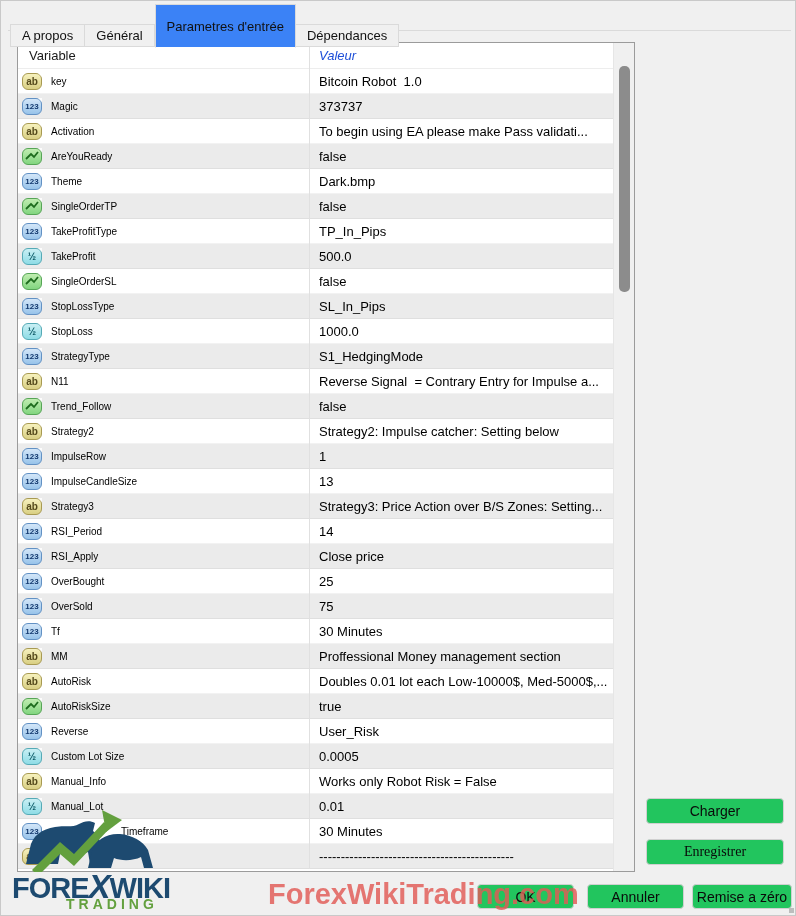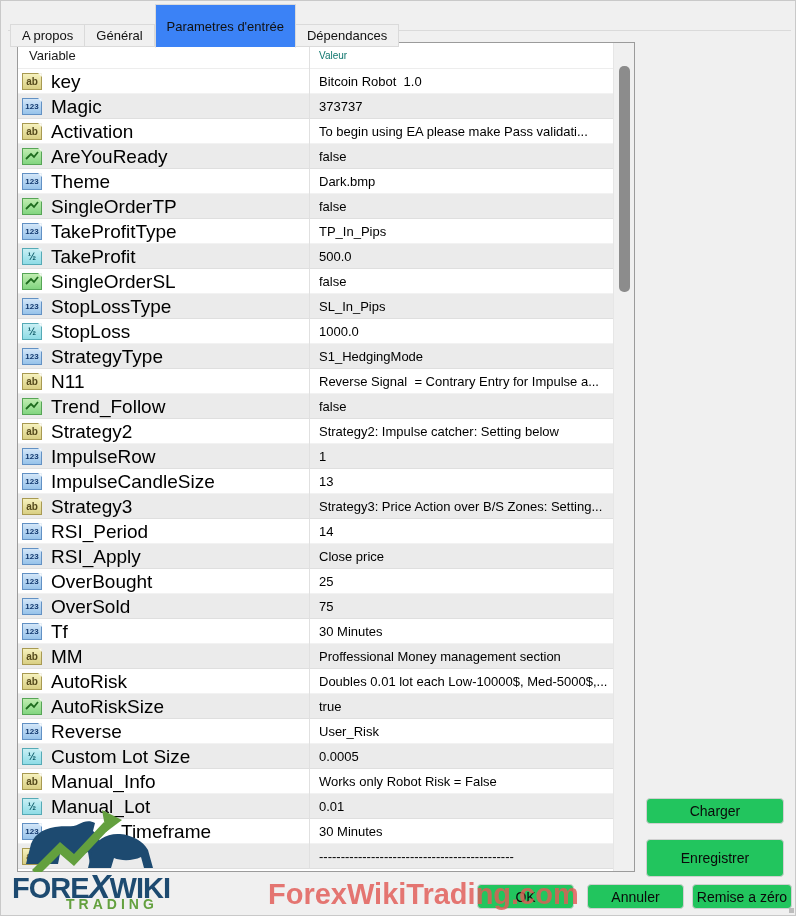--- a/index.html
+++ b/index.html
@@ -25,48 +25,48 @@
     border-bottom:1px solid #ffffff; margin-bottom:-1px; position:relative; z-index:3;text-align:center;
   }
   
   .table-wrap {
     position:absolute; left:17px; top:42px; width:618px; height:830px;
     background:#ffffff; border:1px solid #9b9b9b;
   }
   .grid { position:absolute; left:0; top:0; right:21px; bottom:0; overflow:hidden; background:#fff; }
   .header-row { height:26px; display:flex; background:#fff; box-shadow: inset 0 -1px 0 #ededed; }
   .hcell-var { width:292px; padding-left:11px; line-height:25px; font-size:13px; color:#1a1a1a; border-right:1px solid #e0e0e0; }
-  .hcell-val { flex:1; padding-left:9px; line-height:25px; font-size:10px; color:#0f766e; }
+  .hcell-val { flex:1; padding-left:9px; line-height:25px; font-size:13px; color:#1d4ed8;font-style:italic; }
   .row { height:25px; display:flex; align-items:stretch; background:#fff; box-shadow: inset 0 -1px 0 rgba(0,0,0,0.05); }
   .row.gray { background:#ebebeb; }
   .cell-var { width:292px; display:flex; align-items:center; padding-left:4px; border-right:1px solid #e0e0e0; overflow:hidden; }
   .cell-val { flex:1; display:flex; align-items:center; padding-left:9px; font-size:13px; color:#000; white-space:pre; overflow:hidden; }
-  .lab { font-size:19px; color:#000; white-space:nowrap; }
+  .lab { font-size:10px; color:#000; white-space:nowrap; }
   .type-icon {
     width:20px; height:17px; min-width:20px; margin-right:9px; position:relative;
     display:flex; align-items:center; justify-content:center;
-    font-weight:bold; border-radius:0;
+    font-weight:bold; border-radius:6px;
   }
   .type-icon::after { content:''; position:absolute; top:-1px; right:-1px;
     border-left:4px solid transparent; border-top:4px solid rgba(255,255,255,0.85); }
   .icon-string  { background:linear-gradient(#f6f1bd,#d9cf83); border:1px solid #a89a52; color:#554a1c; font-size:10px; }
   .icon-integer { background:linear-gradient(#d3e6f8,#97c3ea); border:1px solid #6291c4; color:#12386e; font-size:8px; letter-spacing:0; }
   .icon-double  { background:linear-gradient(#c9eff4,#8edce6); border:1px solid #55aab6; color:#0e5a66; font-size:10px; }
   .icon-boolean { background:linear-gradient(#c0edb0,#82d580); border:1px solid #56a556; }
   
   .scroll-track { position:absolute; right:0; top:0; bottom:0; width:21px; background:#f0f0f0; border-left:1px solid #e6e6e6; }
   .scroll-thumb { position:absolute; left:5px; top:23px; width:11px; height:226px; background:#8c8c8c; border-radius:5px; }
   
   .btn {
     position:absolute; background:#22c55e; border:1px solid #d0d0d0; border-radius:4px;
     font-family:"Liberation Sans",sans-serif; font-size:14px; color:#0a0a0a;
     display:flex; align-items:center; justify-content:center; cursor:default;
   }
   .btn-charger { left:646px; top:798px; width:138px; height:26px; }
-  .btn-enregistrer { left:646px; top:839px; width:138px; height:38px; }
+  .btn-enregistrer { left:646px; top:839px; width:138px; height:26px;font-family:Liberation Serif, serif; }
   .btn-ok { left:477px; top:884px; width:97px; height:25px; }
   .btn-annuler { left:587px; top:884px; width:97px; height:25px; }
   .btn-reset { left:692px; top:884px; width:100px; height:25px; }
   
   .logo { position:absolute; left:0; top:788px; width:260px; height:128px; z-index:5; pointer-events:none; }
   .logo-animals { position:absolute; left:22px; top:10px; }
   .logo-line1 { position:absolute; left:12px; top:80px; font-size:29px; font-weight:bold; letter-spacing:-1px; white-space:nowrap; }
   .logo-x { font-size:33px; font-style:italic; }
   .logo-line2 { position:absolute; left:66px; top:108px; font-size:14px; font-weight:bold; letter-spacing:4px; }
   .site-mark { position:absolute; left:268px; top:878px; z-index:6; font-size:29px; font-weight:bold; letter-spacing:0px; opacity:0.82; pointer-events:none; white-space:nowrap; }

